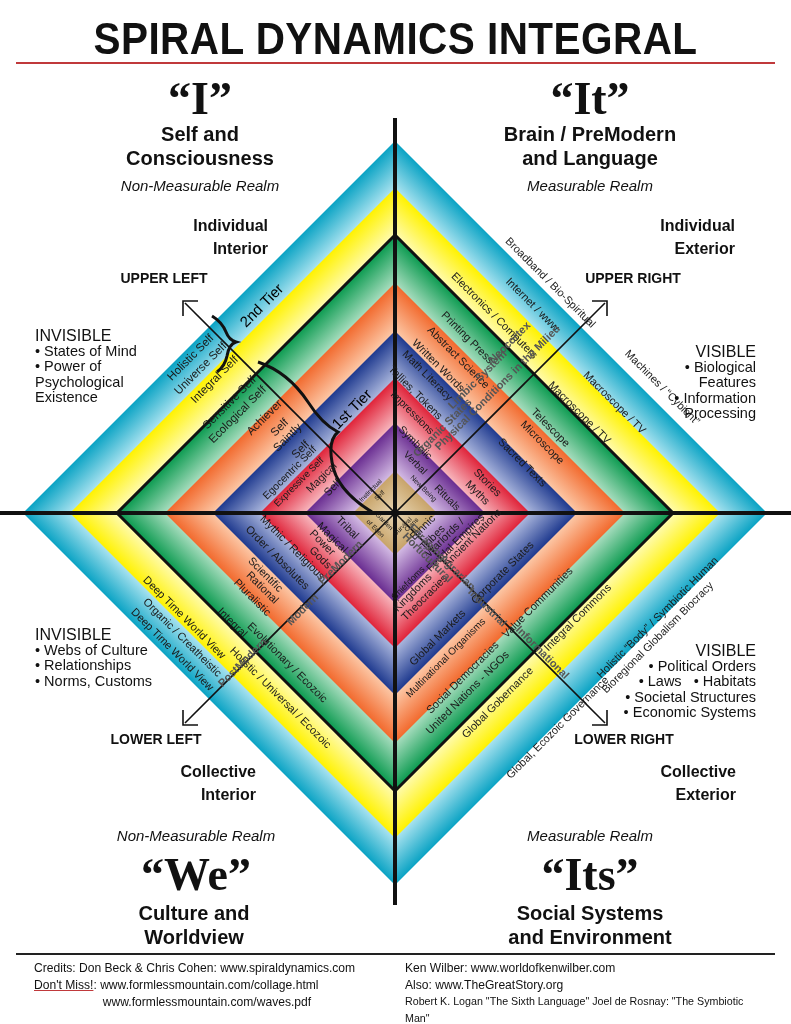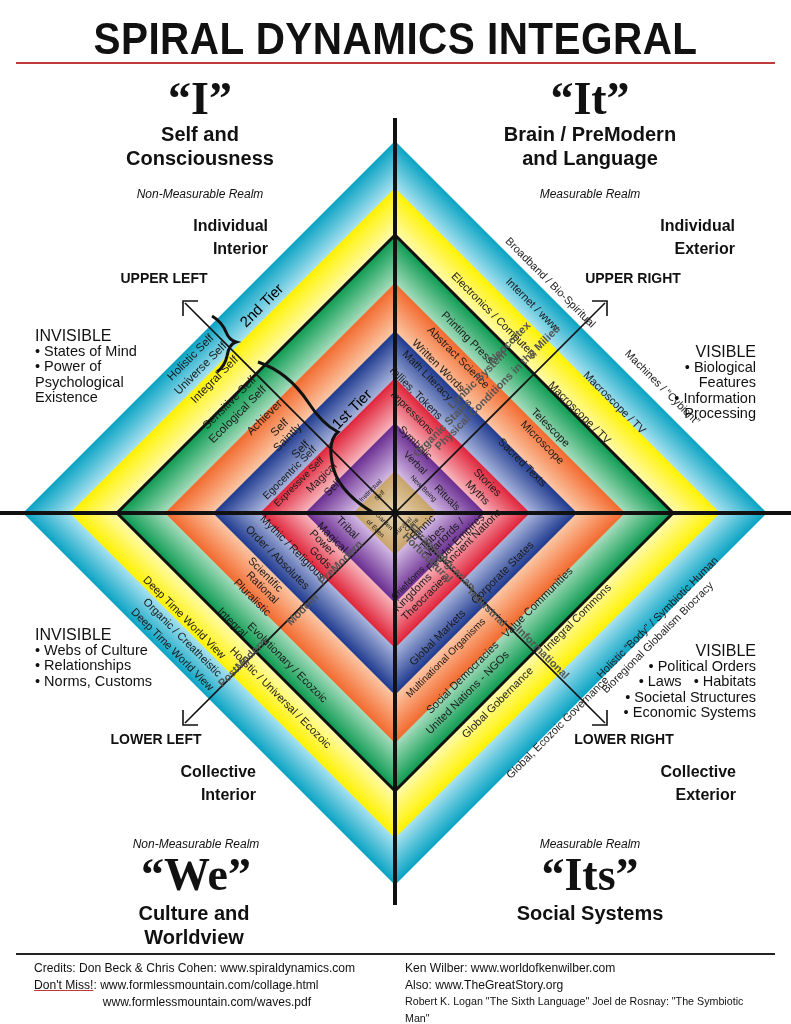--- a/index.html
+++ b/index.html
@@ -2,21 +2,21 @@
 <html><head>
 <meta charset="utf-8">
 <style>
   html, body { margin:0; padding:0; background:#ffffff; }
   body { width:791px; height:1024px; position:relative; overflow:hidden; font-family:"Liberation Sans", sans-serif; color:#111; }
   .abs { position:absolute; }
   .title { left:0; width:791px; top:14px; text-align:center; font-weight:bold; font-size:44px; letter-spacing:0.5px; transform:scaleX(0.92); transform-origin:center; }
   .title-rule { left:16px; width:759px; top:62px; height:2px; background:#c0393b; }
   .quote { font-family:"Liberation Serif", serif; font-weight:bold; font-size:46px; text-align:center; width:240px; }
   .subhead { font-weight:bold; font-size:20px; text-align:center; width:260px; line-height:24px; }
-  .realm { font-style:italic; font-size:12px; text-align:center; width:260px;margin-top:10px; }
+  .realm { font-style:italic; font-size:15px; text-align:center; width:260px; }
   .quad-desc { font-size:16px; text-align:right; width:200px; line-height:23px;font-weight:bold; }
   .quad-name { font-weight:bold; font-size:14px; text-align:center; width:220px; }
   .vis { font-size:14.5px; line-height:15.5px; }
   .vis .h { font-size:16px; }
   .right { text-align:right;margin-top:16px; }
   svg text { font-family:"Liberation Sans", sans-serif; }
   .footer-rule { left:16px; width:759px; top:953px; height:2px; background:#222; }
   .credits { font-size:13px; line-height:17px; transform:scaleX(0.93); transform-origin:left; }
   .credits .u { text-decoration:underline; text-decoration-color:#c0393b; }
   .small { font-size:11.5px; }
@@ -373,20 +373,21 @@
 </div>
 <div class="abs quad-name" style="left:514px;top:731px">LOWER RIGHT</div>
 <div class="abs quad-desc" style="left:536px;top:760px">
     <div>Collective</div>
     <div>Exterior</div>
   </div>
 <div class="abs realm" style="left:460px;top:827px">Measurable Realm</div>
 <div class="abs quote" style="left:470px;top:848px">“Its”</div>
 <div class="abs subhead" style="left:460px;top:901px">
     <div>Social Systems</div>
+    <div>and Environment</div>
   </div>
 
 <div class="abs footer-rule"></div>
 <div class="abs credits" style="left:34px;top:959px;width:380px">
   <div>Credits: Don Beck &amp; Chris Cohen:  www.spiraldynamics.com</div>
   <div><span class="u">Don't Miss!</span><span>:  www.formlessmountain.com/collage.html</span></div>
   <div style="padding-left:74px">www.formlessmountain.com/waves.pdf</div>
 </div>
 <div class="abs credits" style="left:405px;top:959px;width:390px">
   <div>Ken Wilber:  www.worldofkenwilber.com</div>

